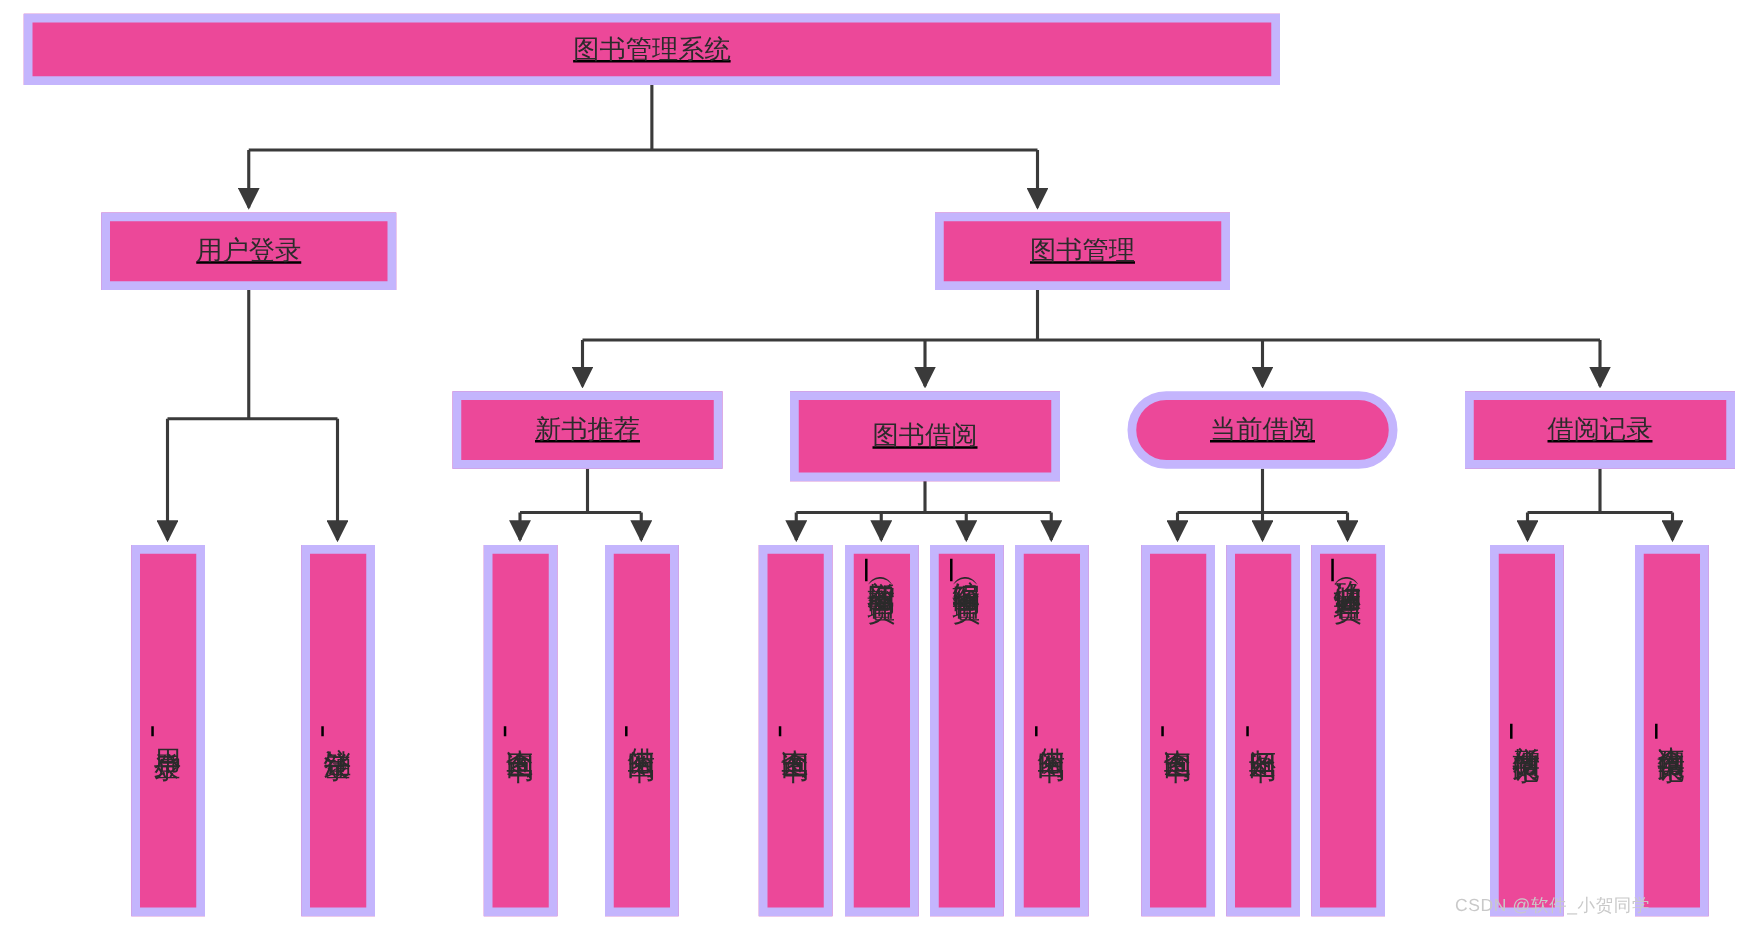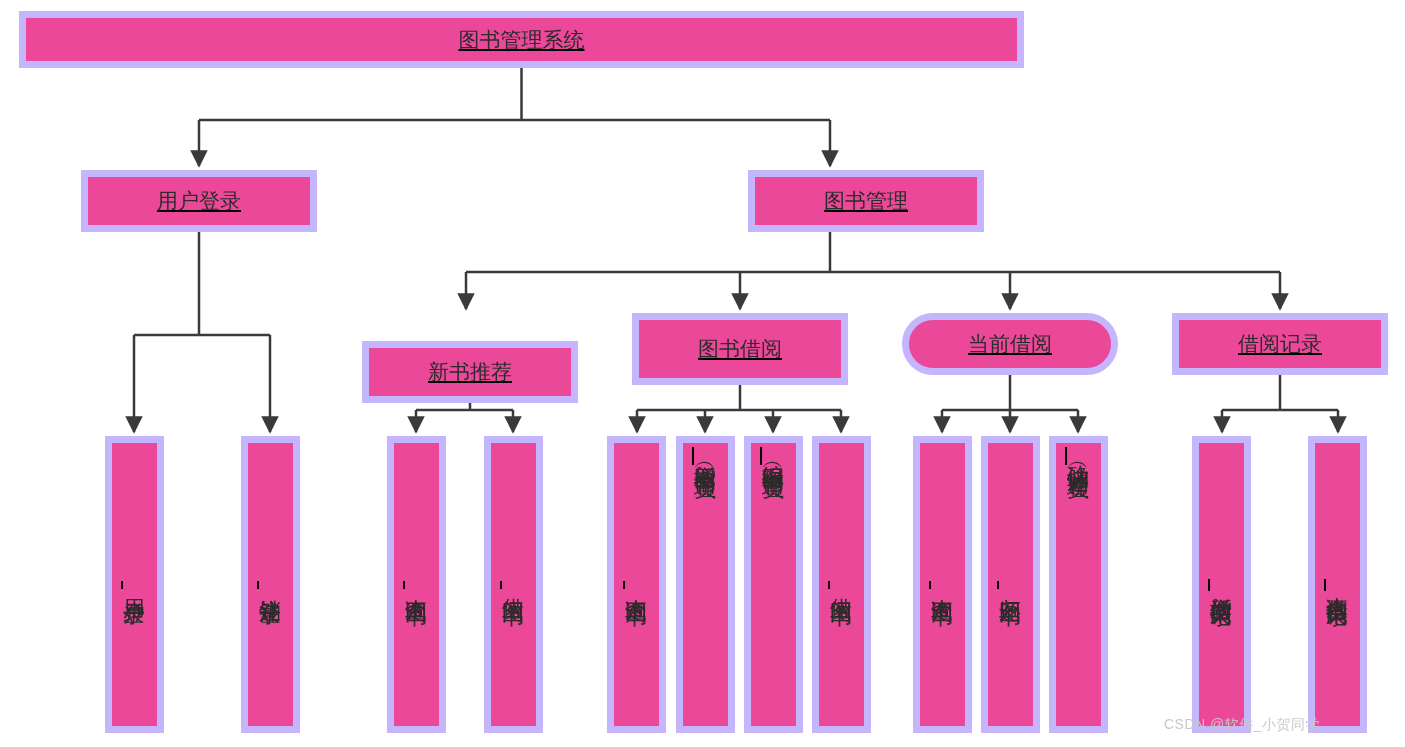--- a/index.html
+++ b/index.html
@@ -134,21 +134,21 @@
   </div>
 
   <div class="node horizontal" style="left:81px; top:170px; width:236px; height:62px;">
     <span class="label">用户登录</span>
   </div>
 
   <div class="node horizontal" style="left:712px; top:170px; width:236px; height:62px;margin-left:36px;">
     <span class="label">图书管理</span>
   </div>
 
-  <div class="node horizontal" style="left:362px; top:313px; width:216px; height:62px;margin-top:28px;">
+  <div class="node horizontal" style="left:362px; top:313px; width:216px; height:62px;">
     <span class="label">新书推荐</span>
   </div>
 
   <div class="node horizontal" style="left:632px; top:313px; width:216px; height:72px;">
     <span class="label">图书借阅</span>
   </div>
 
   <div class="node horizontal" style="left:902px; top:313px; width:216px; height:62px;border-radius:31px;">
     <span class="label">当前借阅</span>
   </div>

